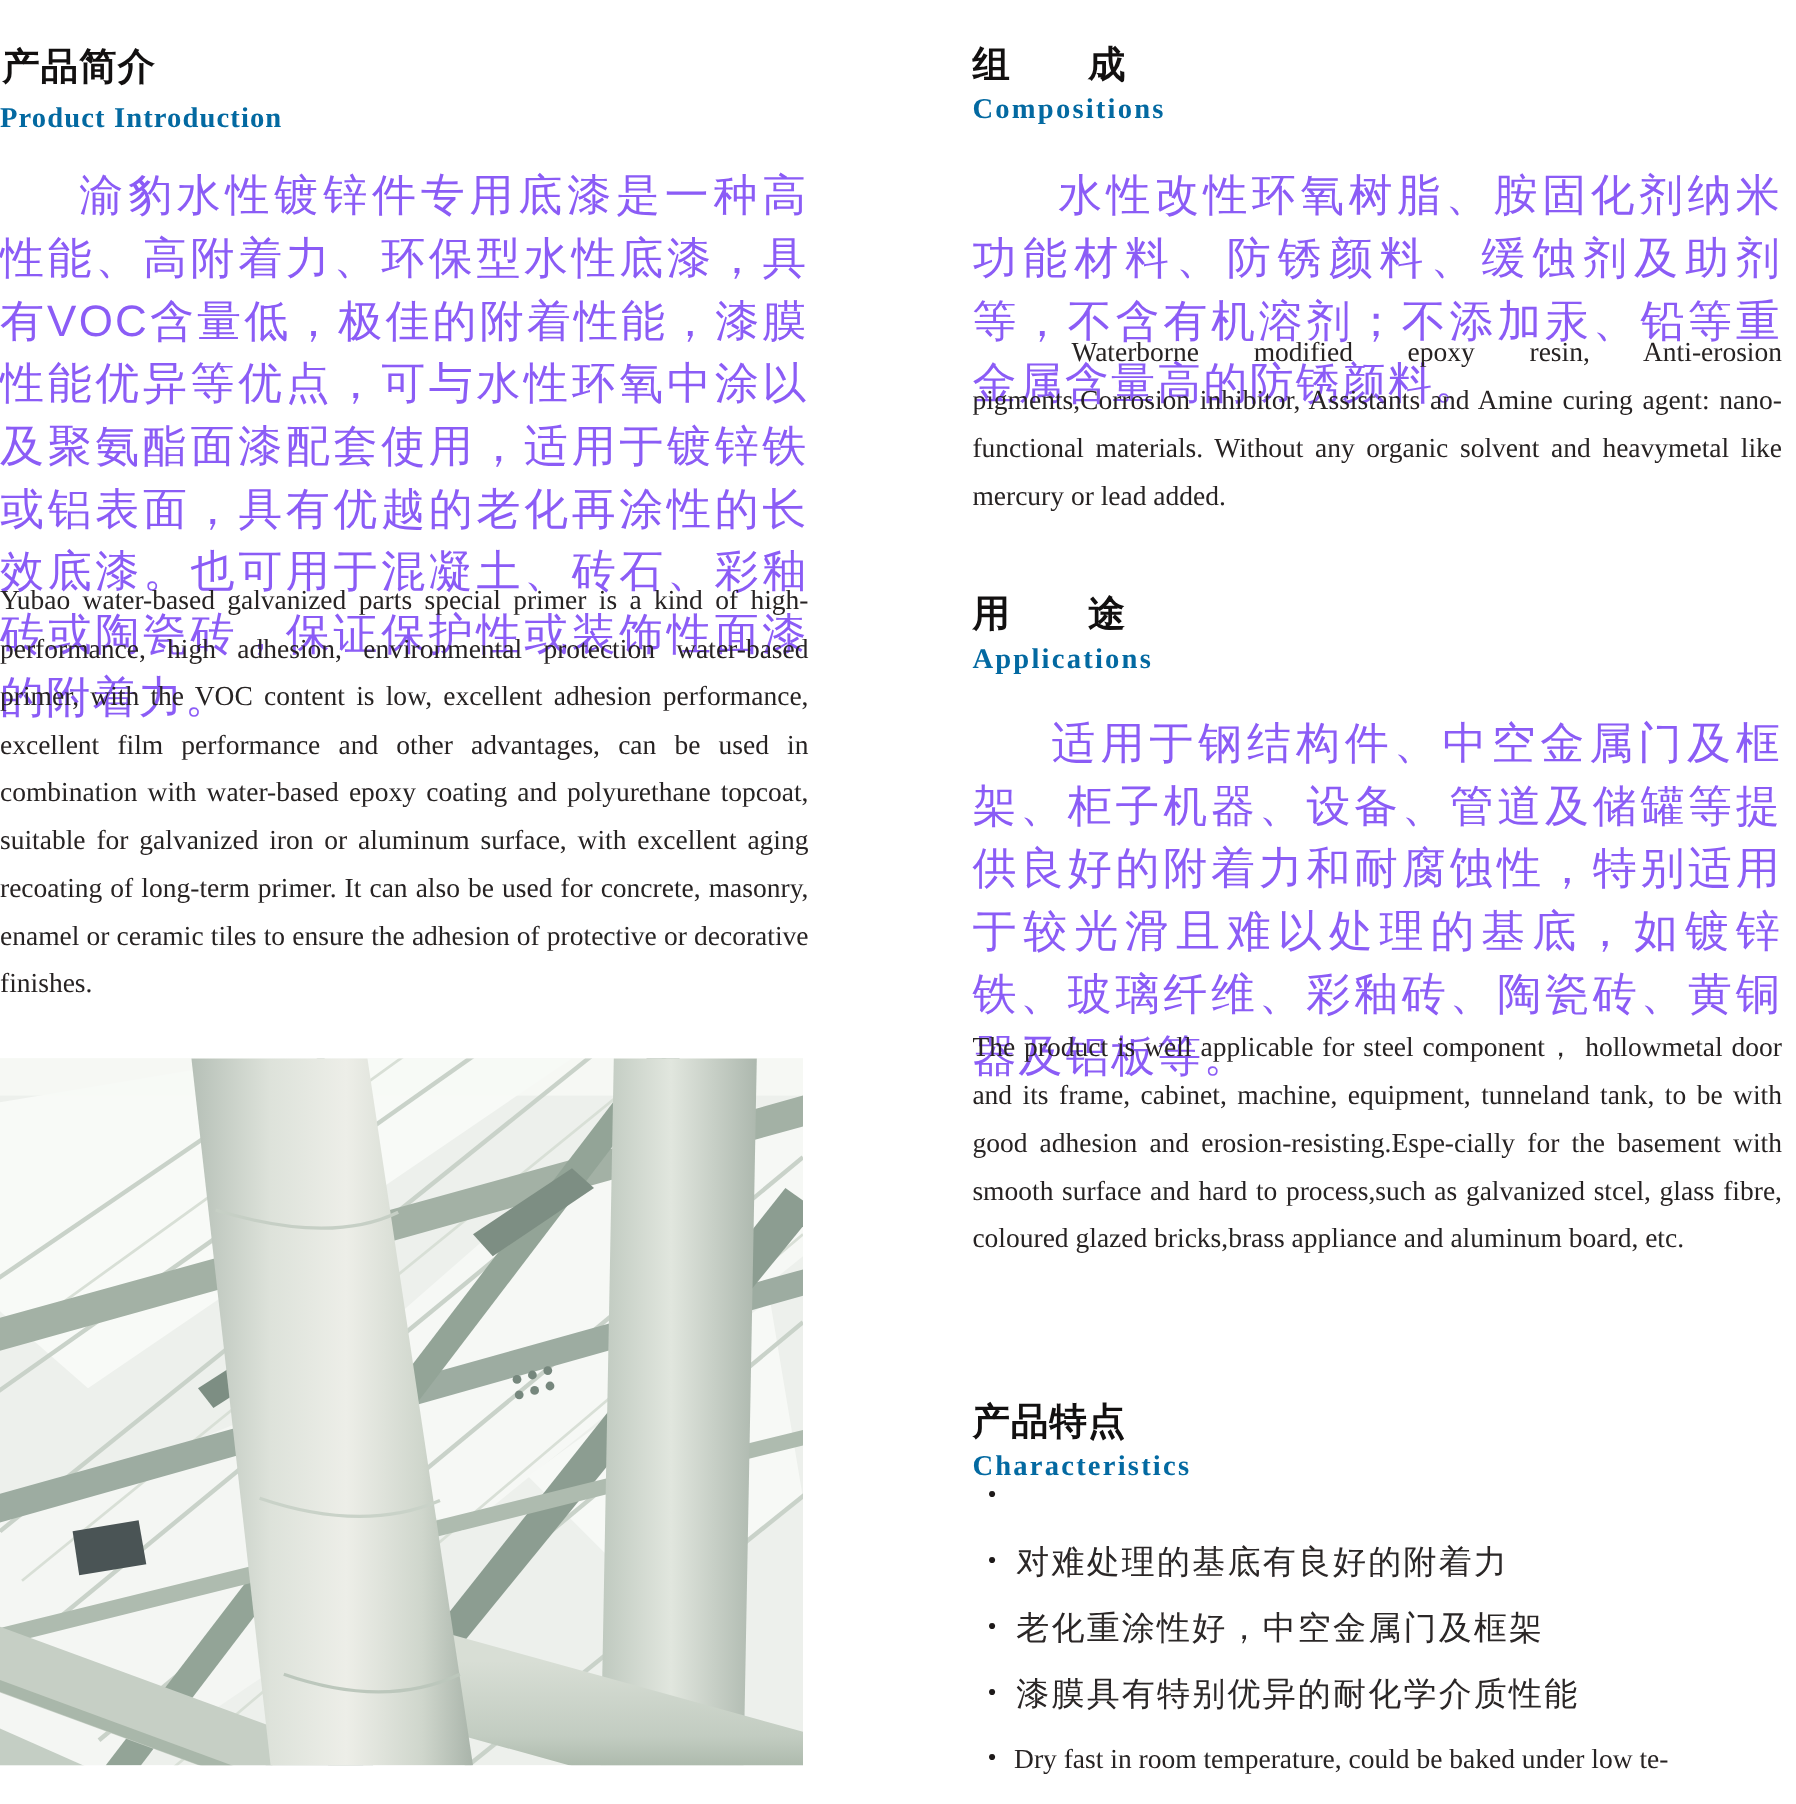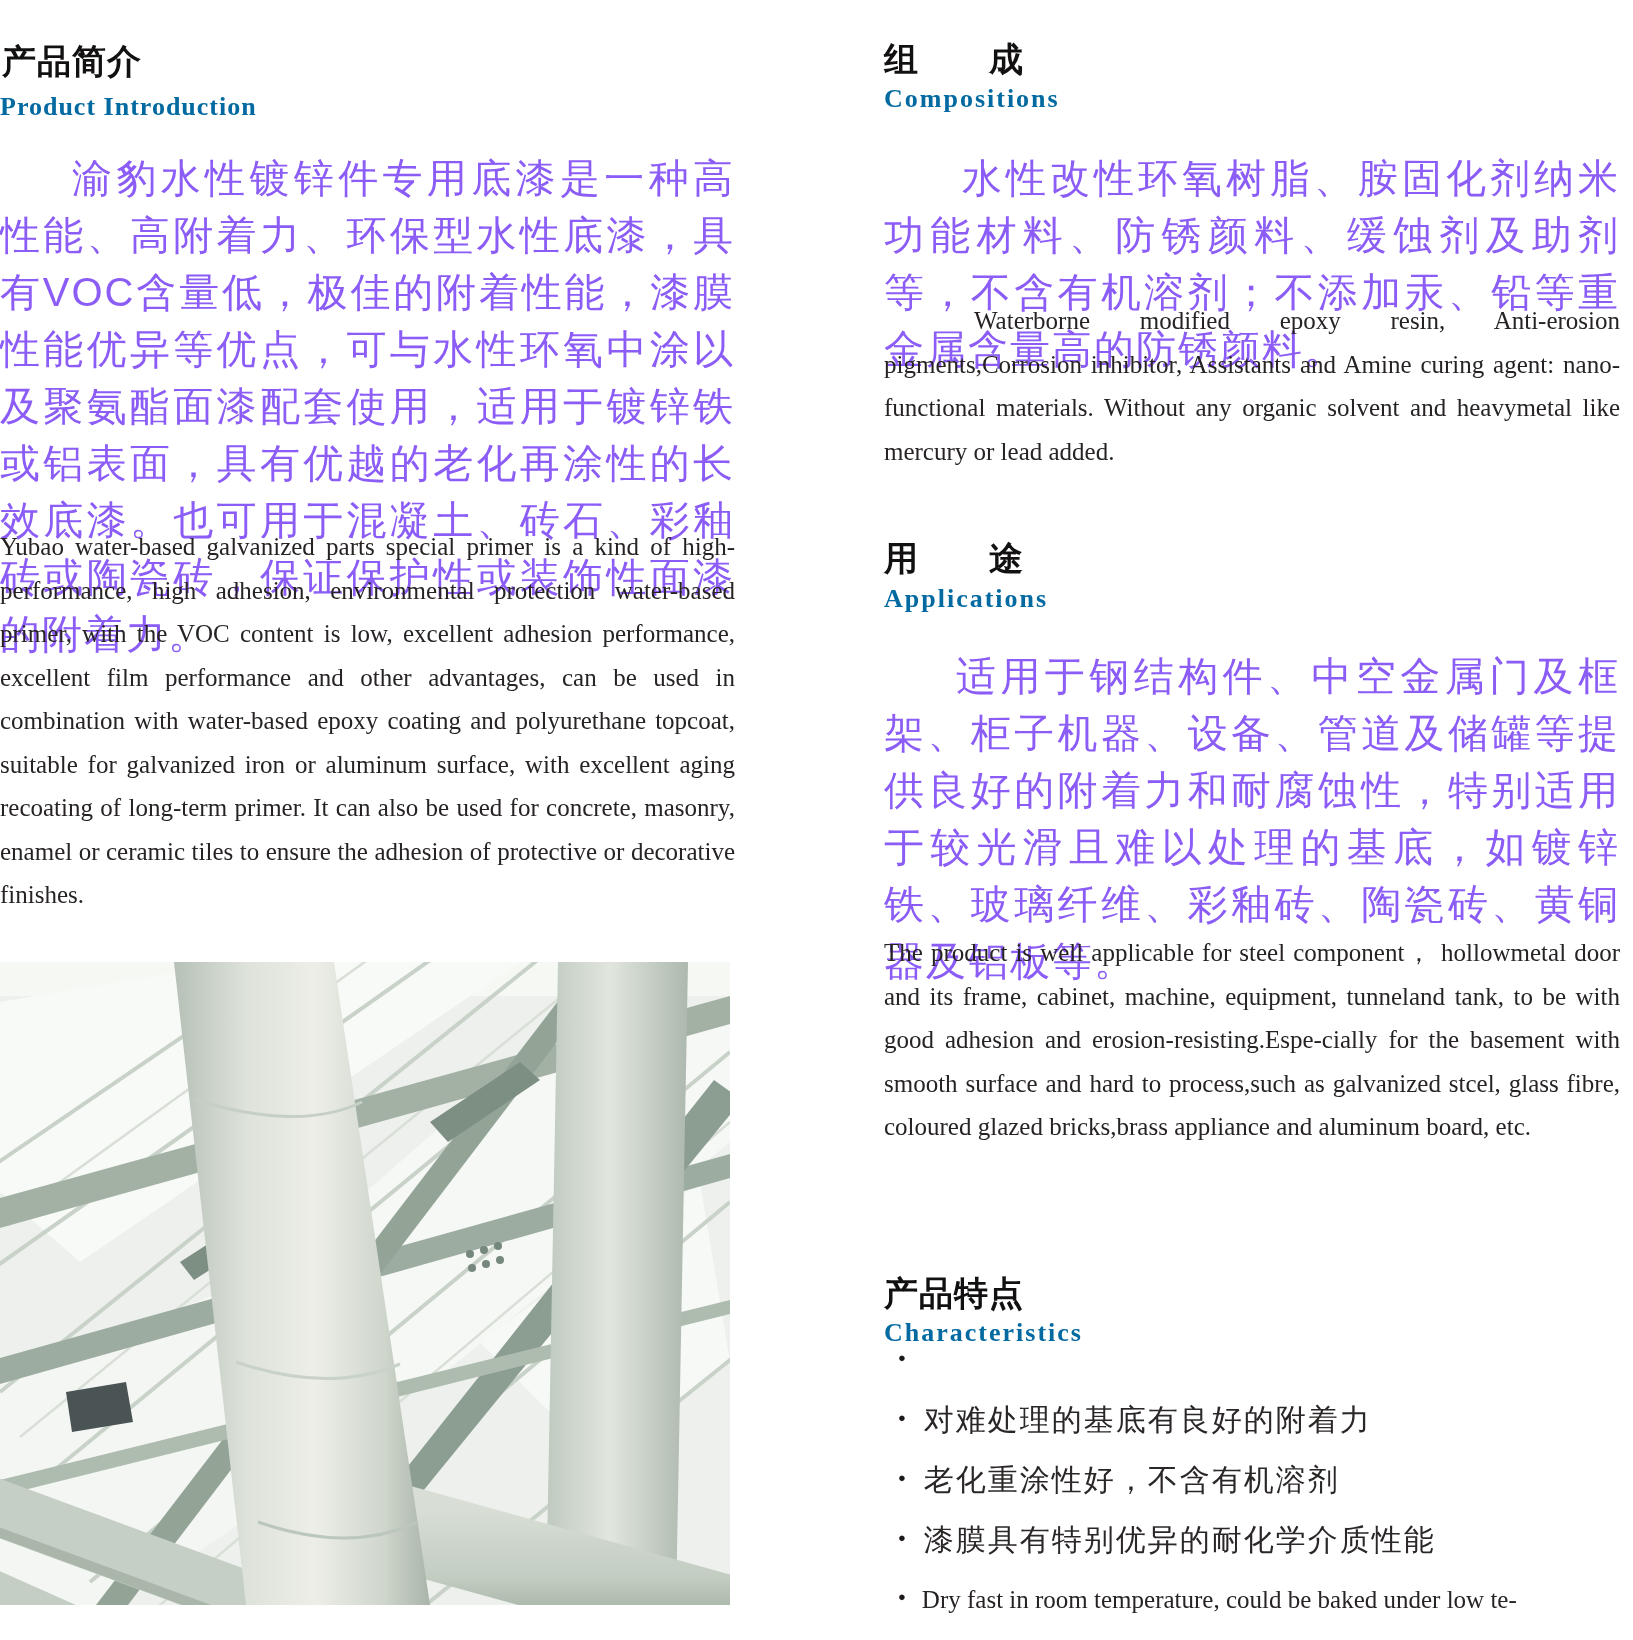--- a/index.html
+++ b/index.html
@@ -169,21 +169,21 @@
   <ul id="r3-list" class="abs">
     <li>
       <span class="dot" style="font-size: 13px;">●</span>
     </li>
     <li>
       <span class="dot" style="font-size: 13px;">●</span>
       <span>对难处理的基底有良好的附着力</span>
     </li>
     <li>
       <span class="dot" style="font-size: 13px;">●</span>
-      <span>老化重涂性好，不含有机溶剂</span>
+      <span>老化重涂性好，中空金属门及框架</span>
     </li>
     <li>
       <span class="dot" style="font-size: 13px;">●</span>
       <span>漆膜具有特别优异的耐化学介质性能</span>
     </li>
     <li class="item-en">
       <span class="dot" style="font-size: 13px;">●</span>
       <span>Dry fast in room temperature, could be baked under low te-</span>
     </li>
   </ul>

